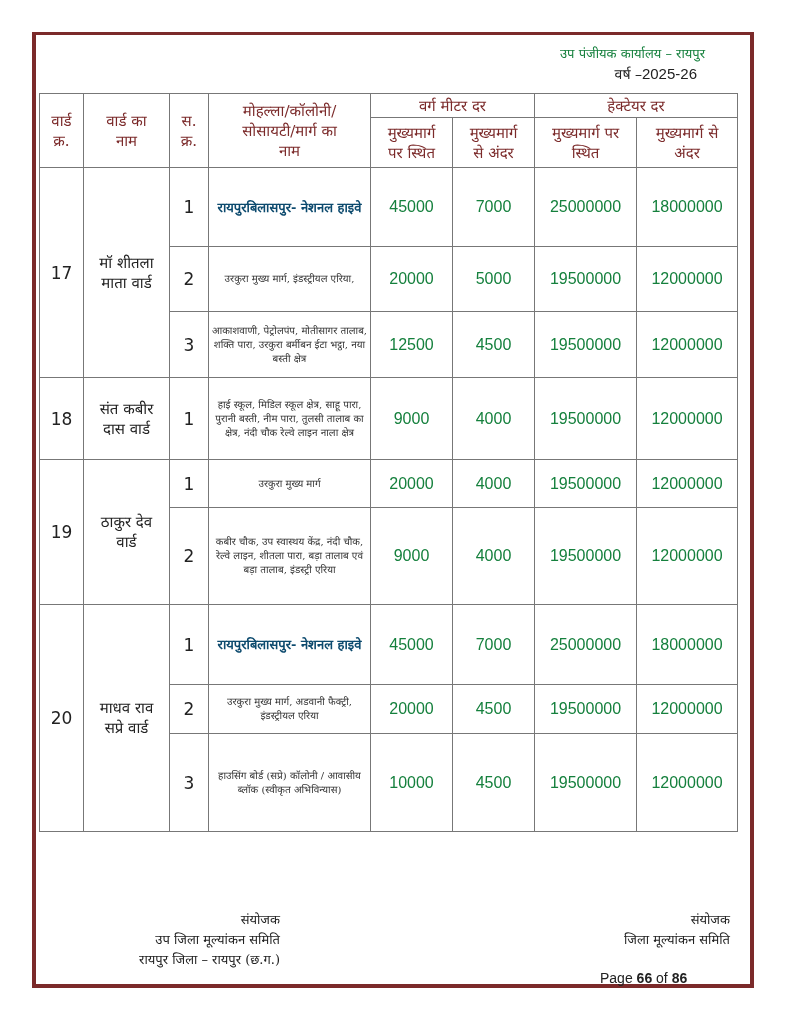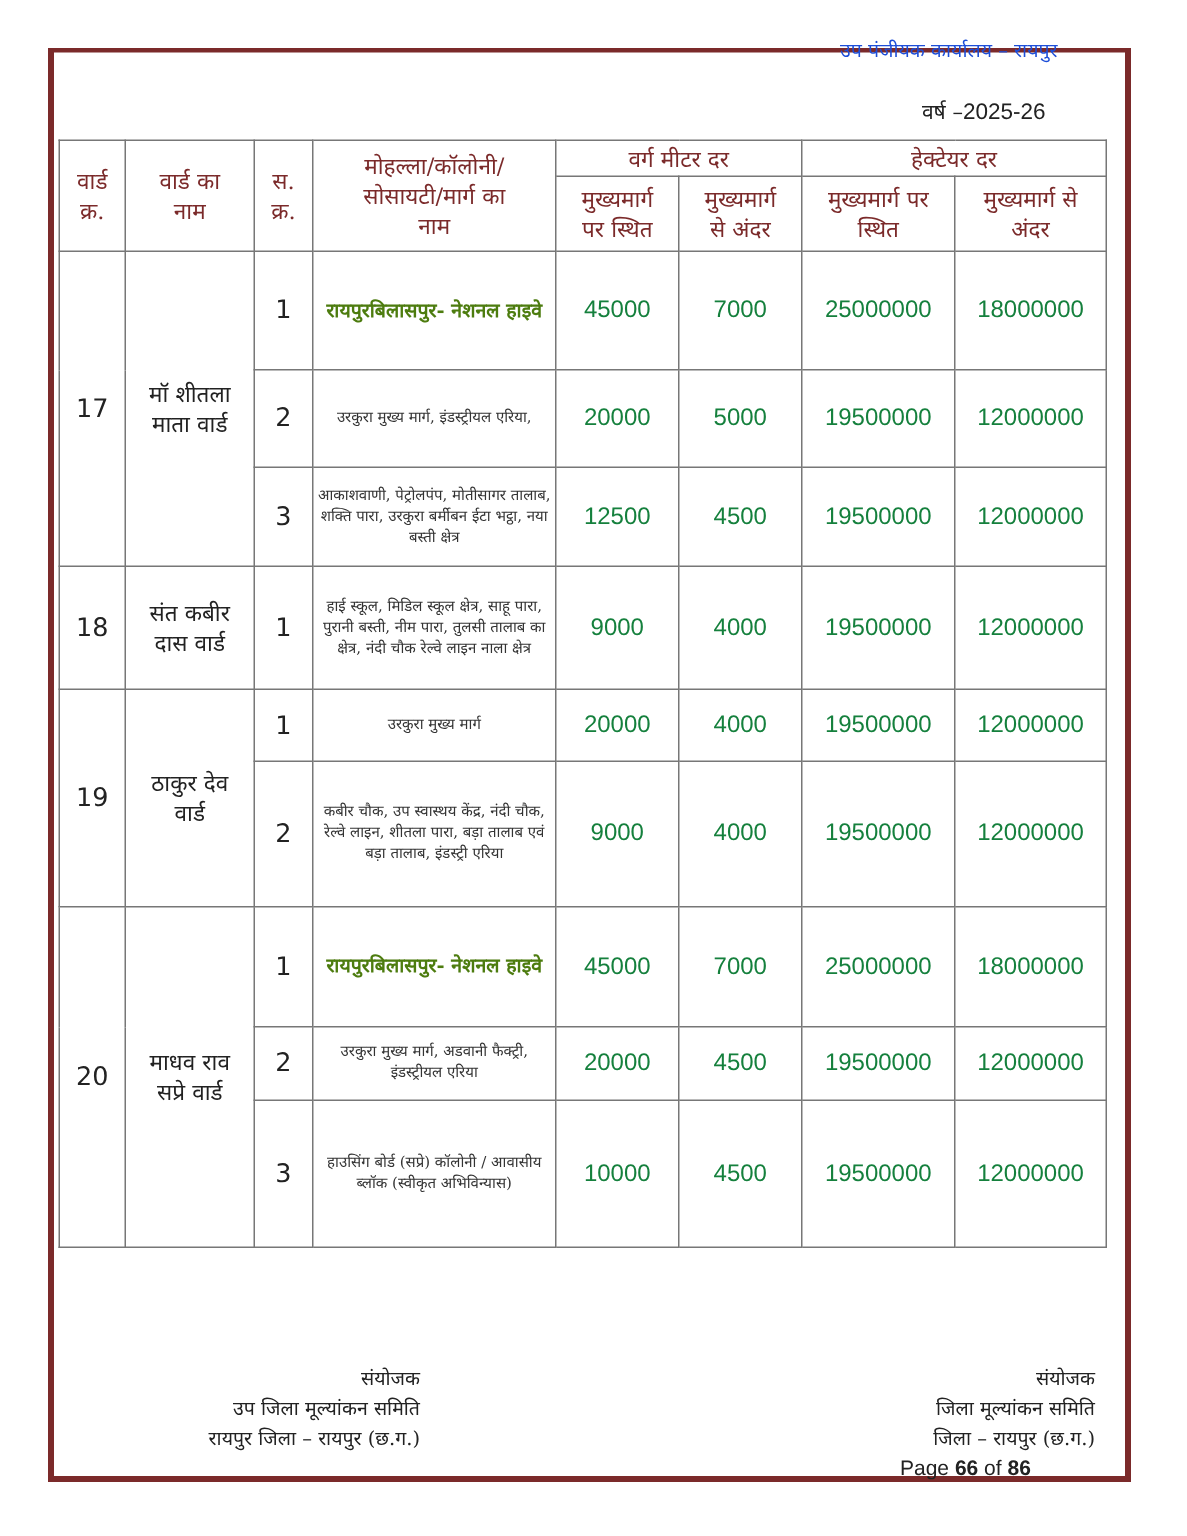--- a/index.html
+++ b/index.html
@@ -2,41 +2,41 @@
 <html><head>
 <meta charset="utf-8">
 <style>
   html, body { margin: 0; padding: 0; background: #ffffff; }
   body { width: 791px; height: 1024px; position: relative; overflow: hidden;
          font-family: "DejaVu Serif", serif; color: #222; }
   .page-border { position: absolute; left: 32px; top: 32px; width: 722px; height: 956px;
                  border-left: 4px solid #7b2a2a; border-top: 3px solid #7b2a2a;
                  border-right: 4px solid #7b2a2a; border-bottom: 4px solid #7b2a2a;
                  box-sizing: border-box; }
-  .office { position: absolute; right: 86px; top: 24px; font-size: 13px; color: #1d4ed8; }
+  .office { position: absolute; right: 86px; top: 44px; font-size: 13px; color: #15803d; }
   .year { position: absolute; right: 94px; top: 64px; font-size: 14px; color: #222; }
   .year .num { font-family: "Liberation Sans", sans-serif; font-size: 15px; }
   table.rates { position: absolute; left: 39px; top: 93px; width: 584px;
                 border-collapse: collapse; table-layout: fixed; }
   table.rates td, table.rates th { border: 1px solid #777; text-align: center; vertical-align: middle;
                 padding: 0 2px; }
   th { font-weight: normal; color: #7b2a2a; font-size: 15px; line-height: 20px; }
   .c-ward { width: 44px; }
   .c-name { width: 86px; }
   .c-sn { width: 39px; }
   .c-loc { width: 162px; }
   .c-n1 { width: 82px; }
   .c-n2 { width: 82px; }
   .c-n3 { width: 102px; }
   .c-n4 { width: 101px; }
   td.ward-no { font-family: "DejaVu Sans", sans-serif; font-size: 17px; }
   td.ward-name { font-size: 15px; line-height: 20px; }
   td.sn { font-family: "DejaVu Sans", sans-serif; font-size: 17px; }
   td.loc { font-size: 10px; line-height: 14px; color: #333; }
-  td.loc.bold { font-size: 13px; line-height: 19px; color: #4d7c0f; font-weight: bold; }
+  td.loc.bold { font-size: 13px; line-height: 19px; color: #0c4a6e; font-weight: bold; }
   td.num { font-family: "Liberation Sans", sans-serif; font-size: 16px; color: #15803d; }
   .sig { position: absolute; font-size: 13px; line-height: 20px; text-align: right; color: #222; }
   .sig-left { left: 80px; top: 910px; width: 200px; }
   .sig-right { left: 530px; top: 910px; width: 200px; }
   .page-num { position: absolute; left: 600px; top: 970px; font-family: "Liberation Sans", sans-serif;
               font-size: 14px; color: #222; }
   .page-num b { font-weight: bold; }
 </style>
 </head>
 <body>
@@ -202,21 +202,20 @@
 
 <div class="sig sig-left">
   <div>संयोजक</div>
   <div>उप जिला मूल्यांकन समिति</div>
   <div>रायपुर जिला – रायपुर (छ.ग.)</div>
 </div>
 
 <div class="sig sig-right">
   <div>संयोजक</div>
   <div>जिला मूल्यांकन समिति</div>
-  <div>जिला – रायपुर (छ.ग.)</div>
 </div>
 
 <div class="page-num">
   <span>Page</span>
   <b>66</b>
   <span>of</span>
   <b>86</b>
 </div>
 
 </body></html>

